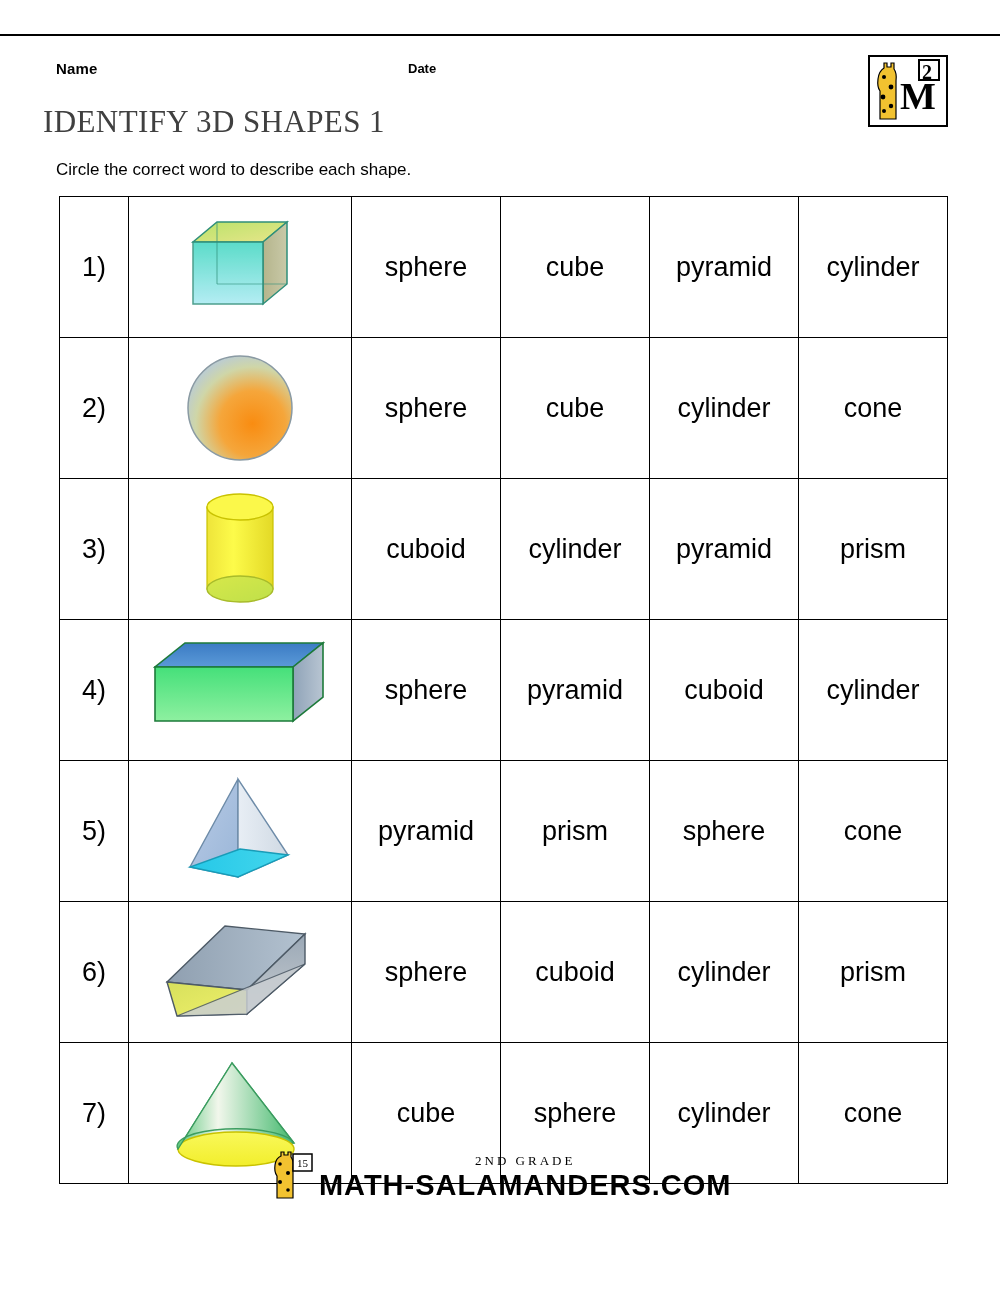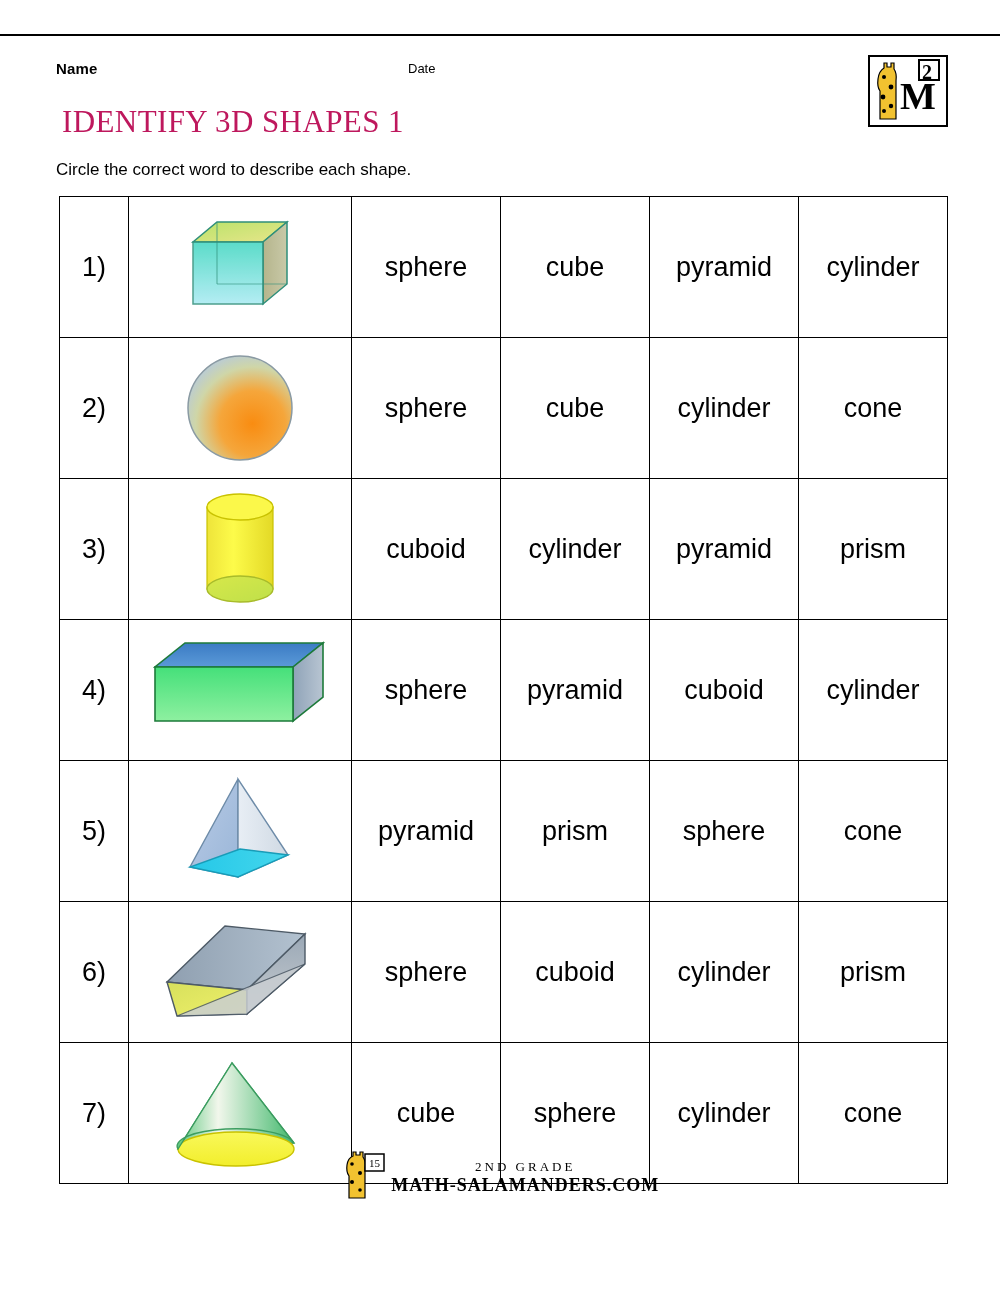--- a/index.html
+++ b/index.html
@@ -36,21 +36,21 @@
     left: 56px;
     font-size: 15px;
     font-weight: bold;
     letter-spacing: 0.2px;
   }
   .date-label {
     position: absolute;
     top: 61px;
     left: 408px;
     font-size: 13px;
-    font-weight: normal;
+    font-weight: bold;
   }
   .logo-box {
     position: absolute;
     top: 55px;
     left: 868px;
     width: 80px;
     height: 72px;
     border: 2px solid #000;
     background: #fff;
     box-sizing: border-box;
@@ -89,25 +89,25 @@
     left: 48px;
     top: 2px;
     width: 22px;
     height: 22px;
     border: 2px solid #000;
     box-sizing: border-box;
   }
   h1.title {
     position: absolute;
     top: 104px;
-    left: 62px;
+    left: 43px;
     margin: 0;
     font-size: 31px;
     font-weight: normal;
-    color: #be185d;
+    color: #404040;
     letter-spacing: 0.4px;
     font-family: "Liberation Serif", serif;
   }
   .subtitle {
     position: absolute;
     top: 160px;
     left: 56px;
     font-size: 17px;
   }
   table.worksheet {
@@ -170,24 +170,24 @@
     top: 2px;
   }
   .footer-grade {
     font-size: 13px;
     letter-spacing: 3px;
     font-weight: normal;
     font-family: "Liberation Serif", serif;
     text-align: center;
   }
   .footer-url {
-    font-size: 18px;
+    font-size: 29px;
     font-weight: bold;
     letter-spacing: 1px;
-    font-family: Liberation Serif, serif;
+    font-family: Liberation Sans, sans-serif;
   }
 </style>
 </head>
 <body>
 
 <div class="page">
 
   <div class="top-rule"></div>
 
   <div class="name-label">Name</div>

